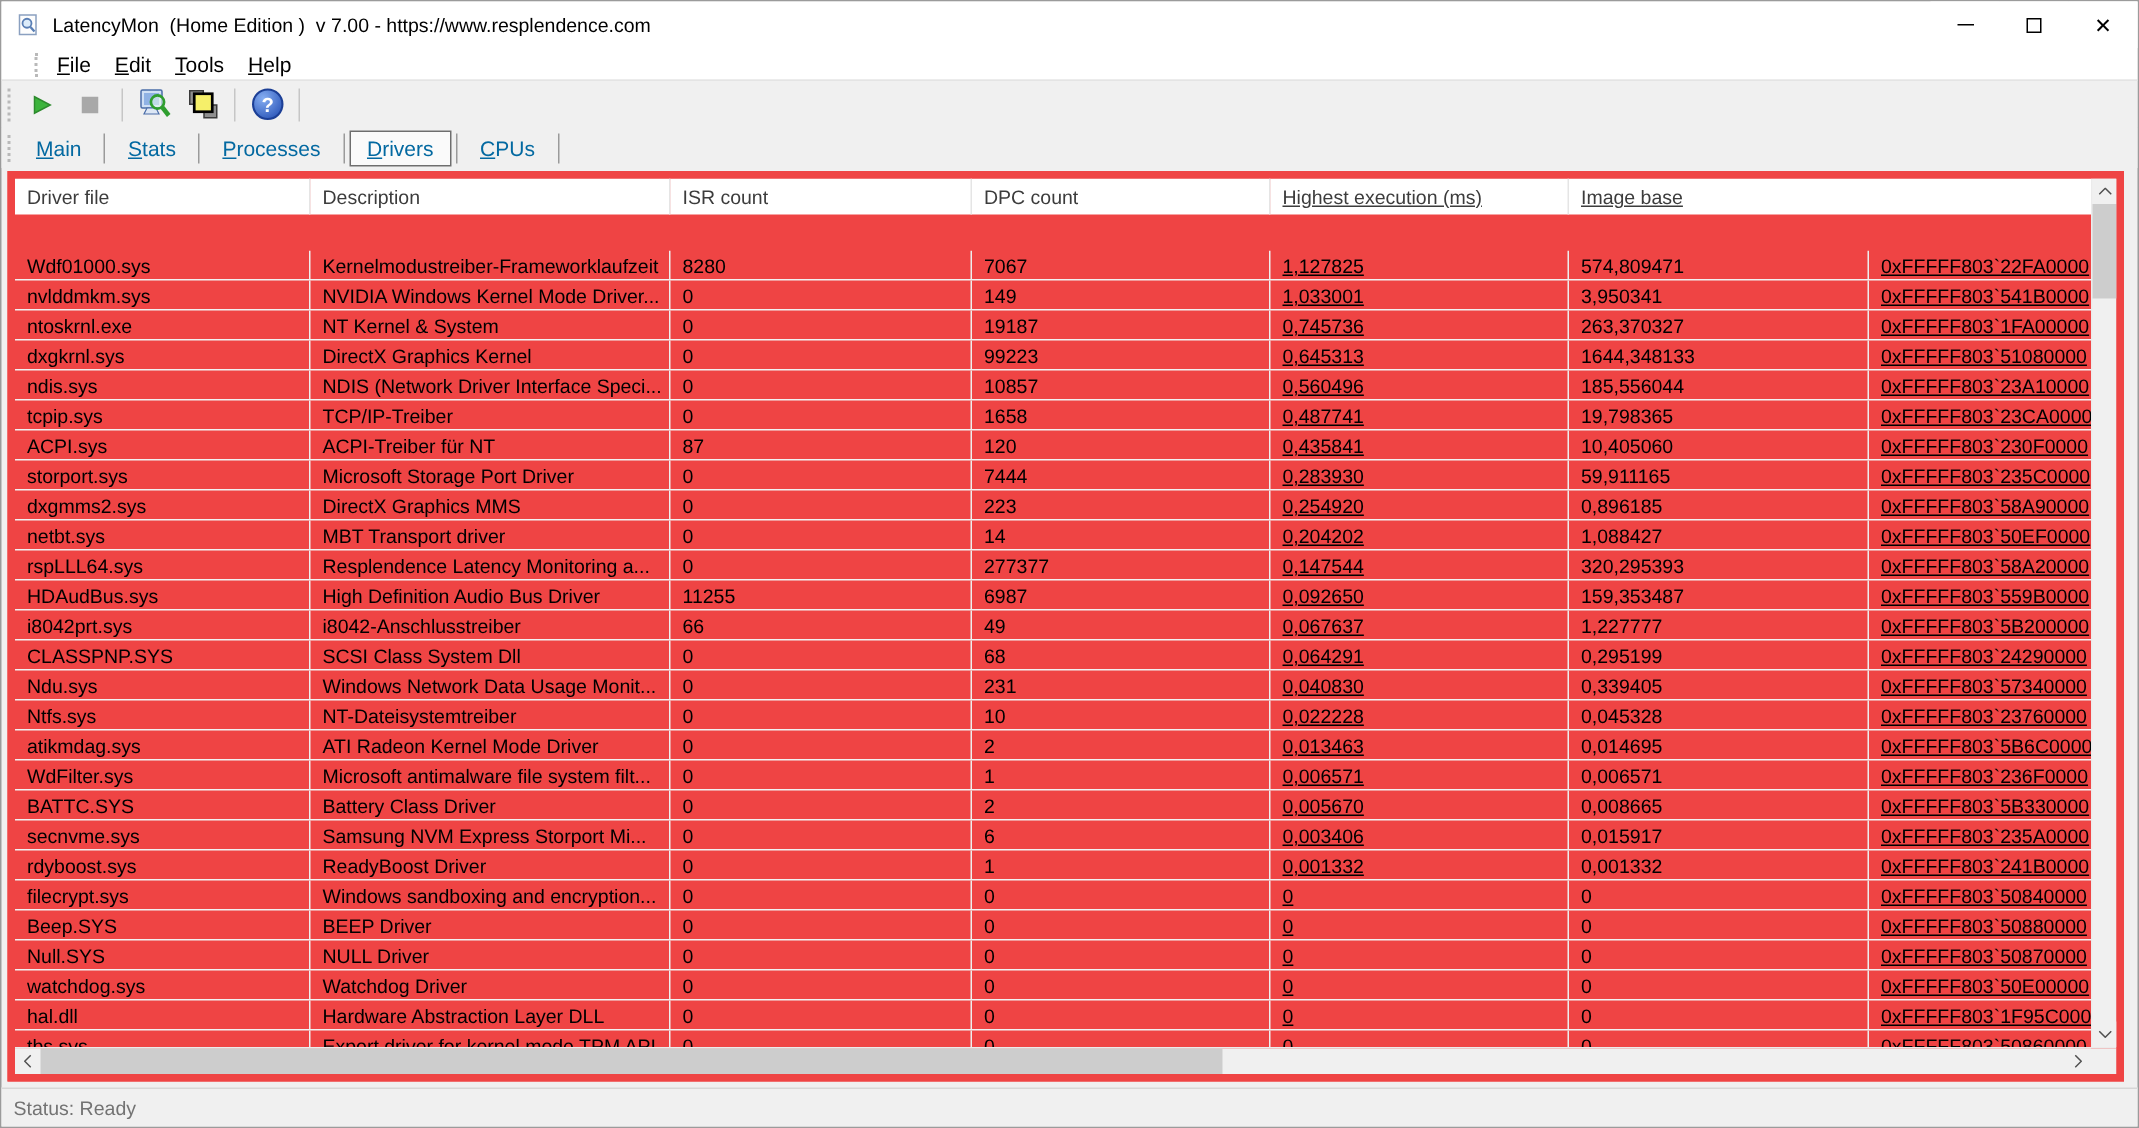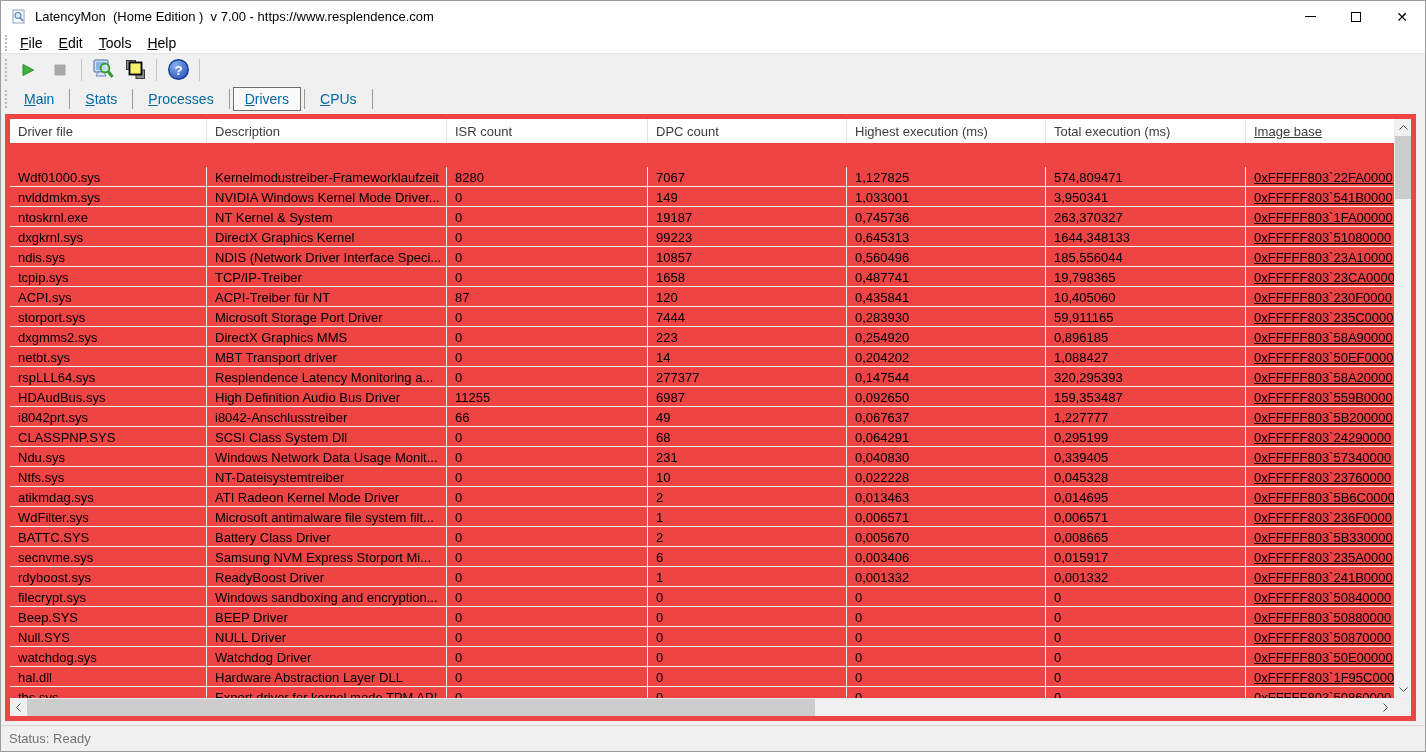--- a/index.html
+++ b/index.html
@@ -26,21 +26,21 @@
     width: 46px; height: 31px;
     display: flex; align-items: center; justify-content: center;
     background: #ffffff; border: none; cursor: default;
   }
   .min-glyph { width: 11px; height: 0; border-top: 1px solid #000; }
   .max-glyph { width: 10px; height: 10px; border: 1px solid #000; }
   .close-glyph { font-size: 14px; color: #000; line-height: 1; }
   
   .menubar {
     flex: 0 0 21px; background: #ffffff;
-    display: flex; align-items: center; padding-left: 2px;
+    display: flex; align-items: center; padding-left: 20px;
   }
   .grip {
     width: 4px; height: 16px; margin: 0 3px 0 2px;
     border-left: 2px dotted #b9b9b9;
   }
   .menu-item {
     display: inline-block; font-size: 14px; color: #000;
     padding: 1px 8px; cursor: default;
   }
   .menu-item::first-letter { text-decoration: underline; }
@@ -85,21 +85,21 @@
     white-space: nowrap; overflow: hidden; background: #ffffff;
   }
   .rows { flex: 1; overflow: hidden; margin-top: 24px; }
   .tr { height: 20px; display: flex; border-bottom: 1px solid #f1f1f1; }
   .td {
     padding: 3px 0 0 8px; font-size: 13px; color: #000;
     border-right: 1px solid #ededed;
     white-space: nowrap; overflow: hidden;
   }
   .c0 { flex: 0 0 197px; } .c1 { flex: 0 0 240px; } .c2 { flex: 0 0 201px; }
-  .c3 { flex: 0 0 199px; } .c4 { flex: 0 0 199px; } .c5 { flex: 0 0 200px; }
+  .c3 { flex: 0 0 199px; } .c4 { flex: 0 0 199px; text-decoration: underline; } .c5 { flex: 0 0 200px; }
   .c6 { flex: 1; border-right: none; text-decoration: underline; }
   
   .vscroll {
     flex: 0 0 17px; background: #f0f0f0; border-left: 1px solid #ebebeb;
     display: flex; flex-direction: column;
   }
   .hscroll-row { flex: 0 0 17px; display: flex; border-top: 1px solid #ebebeb; }
   .hscroll { flex: 1; background: #f0f0f0; display: flex; }
   .sb-btn {
     flex: 0 0 17px; height: 17px; background: #f0f0f0; border: none;
@@ -212,21 +212,20 @@
 
   <div class="panel">
     <div class="panel-main">
       <div class="table-content">
         <div class="thead">
           <div class="th c0">Driver file</div>
           <div class="th c1">Description</div>
           <div class="th c2">ISR count</div>
           <div class="th c3">DPC count</div>
           <div class="th c4">Highest execution (ms)</div>
-          <div class="th c5">Total execution (ms)</div>
           <div class="th c6">Image base</div>
         </div>
         <div class="rows">
             <div class="tr">
     <div class="td c0">Wdf01000.sys</div>
     <div class="td c1">Kernelmodustreiber-Frameworklaufzeit</div>
     <div class="td c2">8280</div>
     <div class="td c3">7067</div>
     <div class="td c4">1,127825</div>
     <div class="td c5">574,809471</div>

